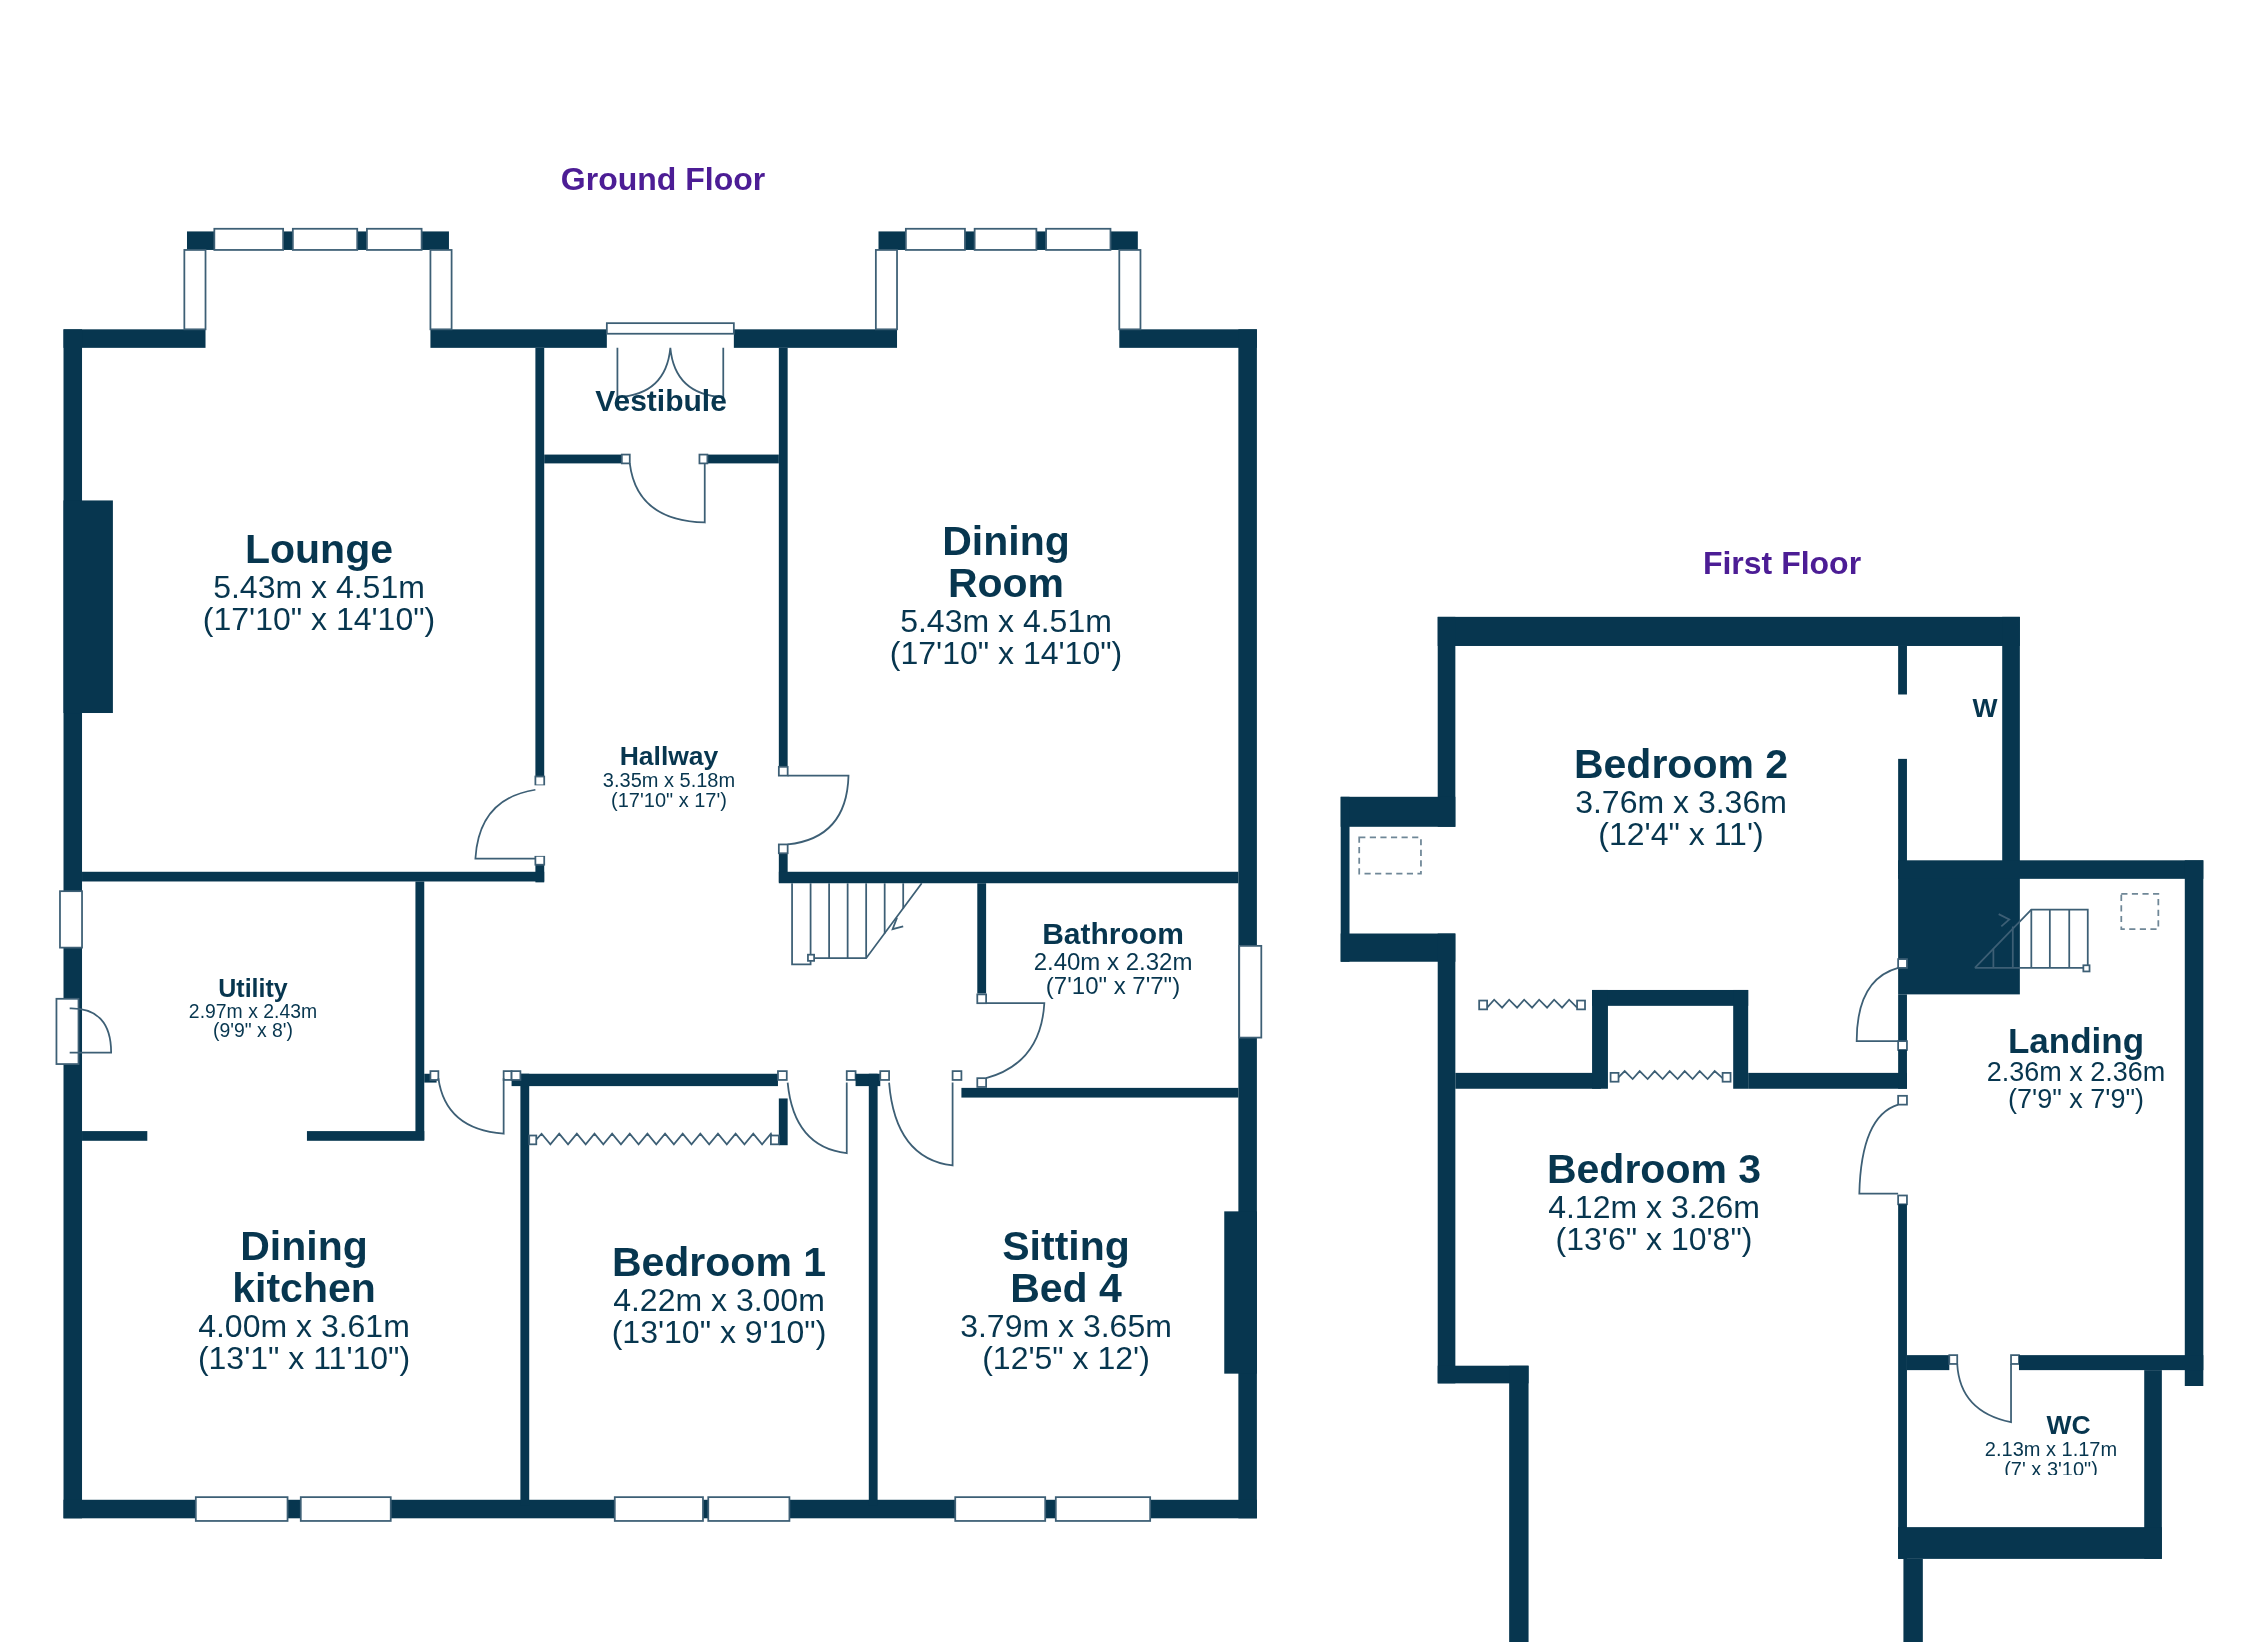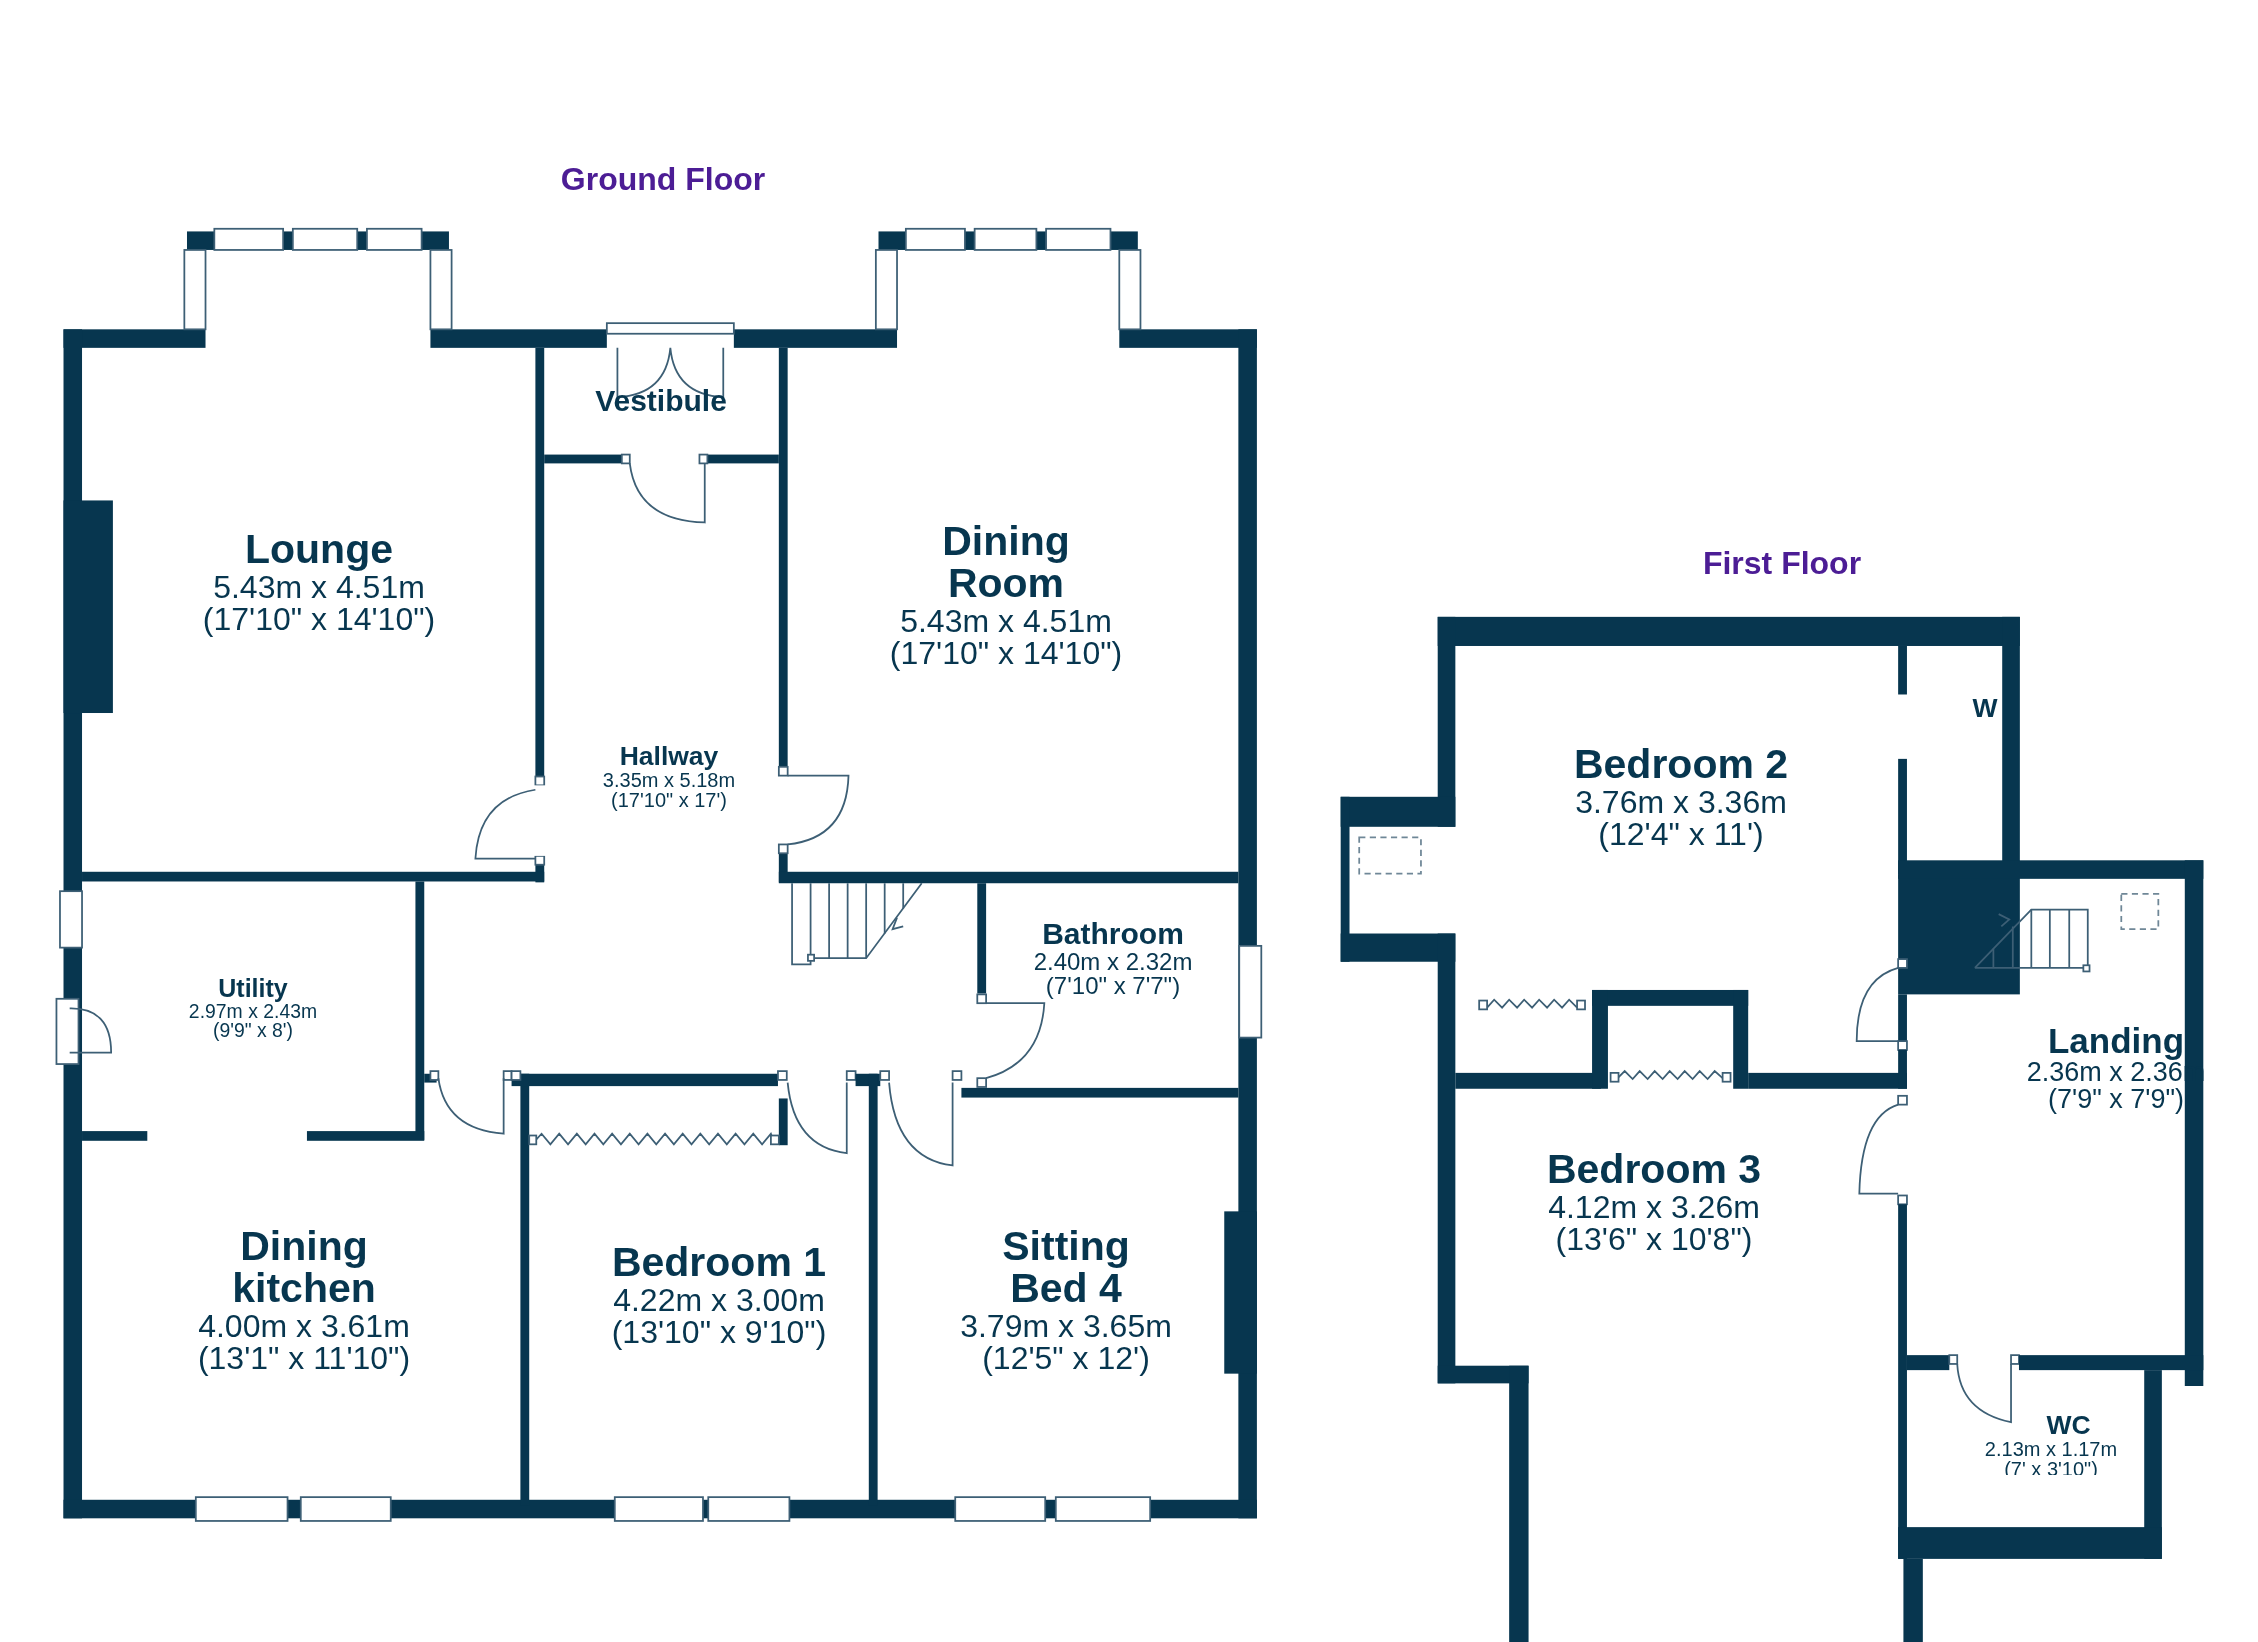--- a/index.html
+++ b/index.html
@@ -293,21 +293,21 @@
 <div class="label big" style="left:1681px; top:744px;">
   <span class="rname">Bedroom 2</span>
   <span class="rdim">3.76m x 3.36m</span>
   <span class="rdim">(12'4" x 11')</span>
 </div>
 
 <div class="label mid" style="left:1985px; top:695px;">
   <span class="rname" style="font-size:26.5px">W</span>
 </div>
 
-<div class="label big" style="left:2076px; top:1023px;margin-left:40px;">
+<div class="label big" style="left:2076px; top:1023px;">
   <span class="rname" style="font-size:35px">Landing</span>
   <span class="rdim" style="font-size:27px">2.36m x 2.36m</span>
   <span class="rdim" style="font-size:27px">(7'9" x 7'9")</span>
 </div>
 
 <div class="label big" style="left:1654px; top:1149px;">
   <span class="rname">Bedroom 3</span>
   <span class="rdim">4.12m x 3.26m</span>
   <span class="rdim">(13'6" x 10'8")</span>
 </div>

